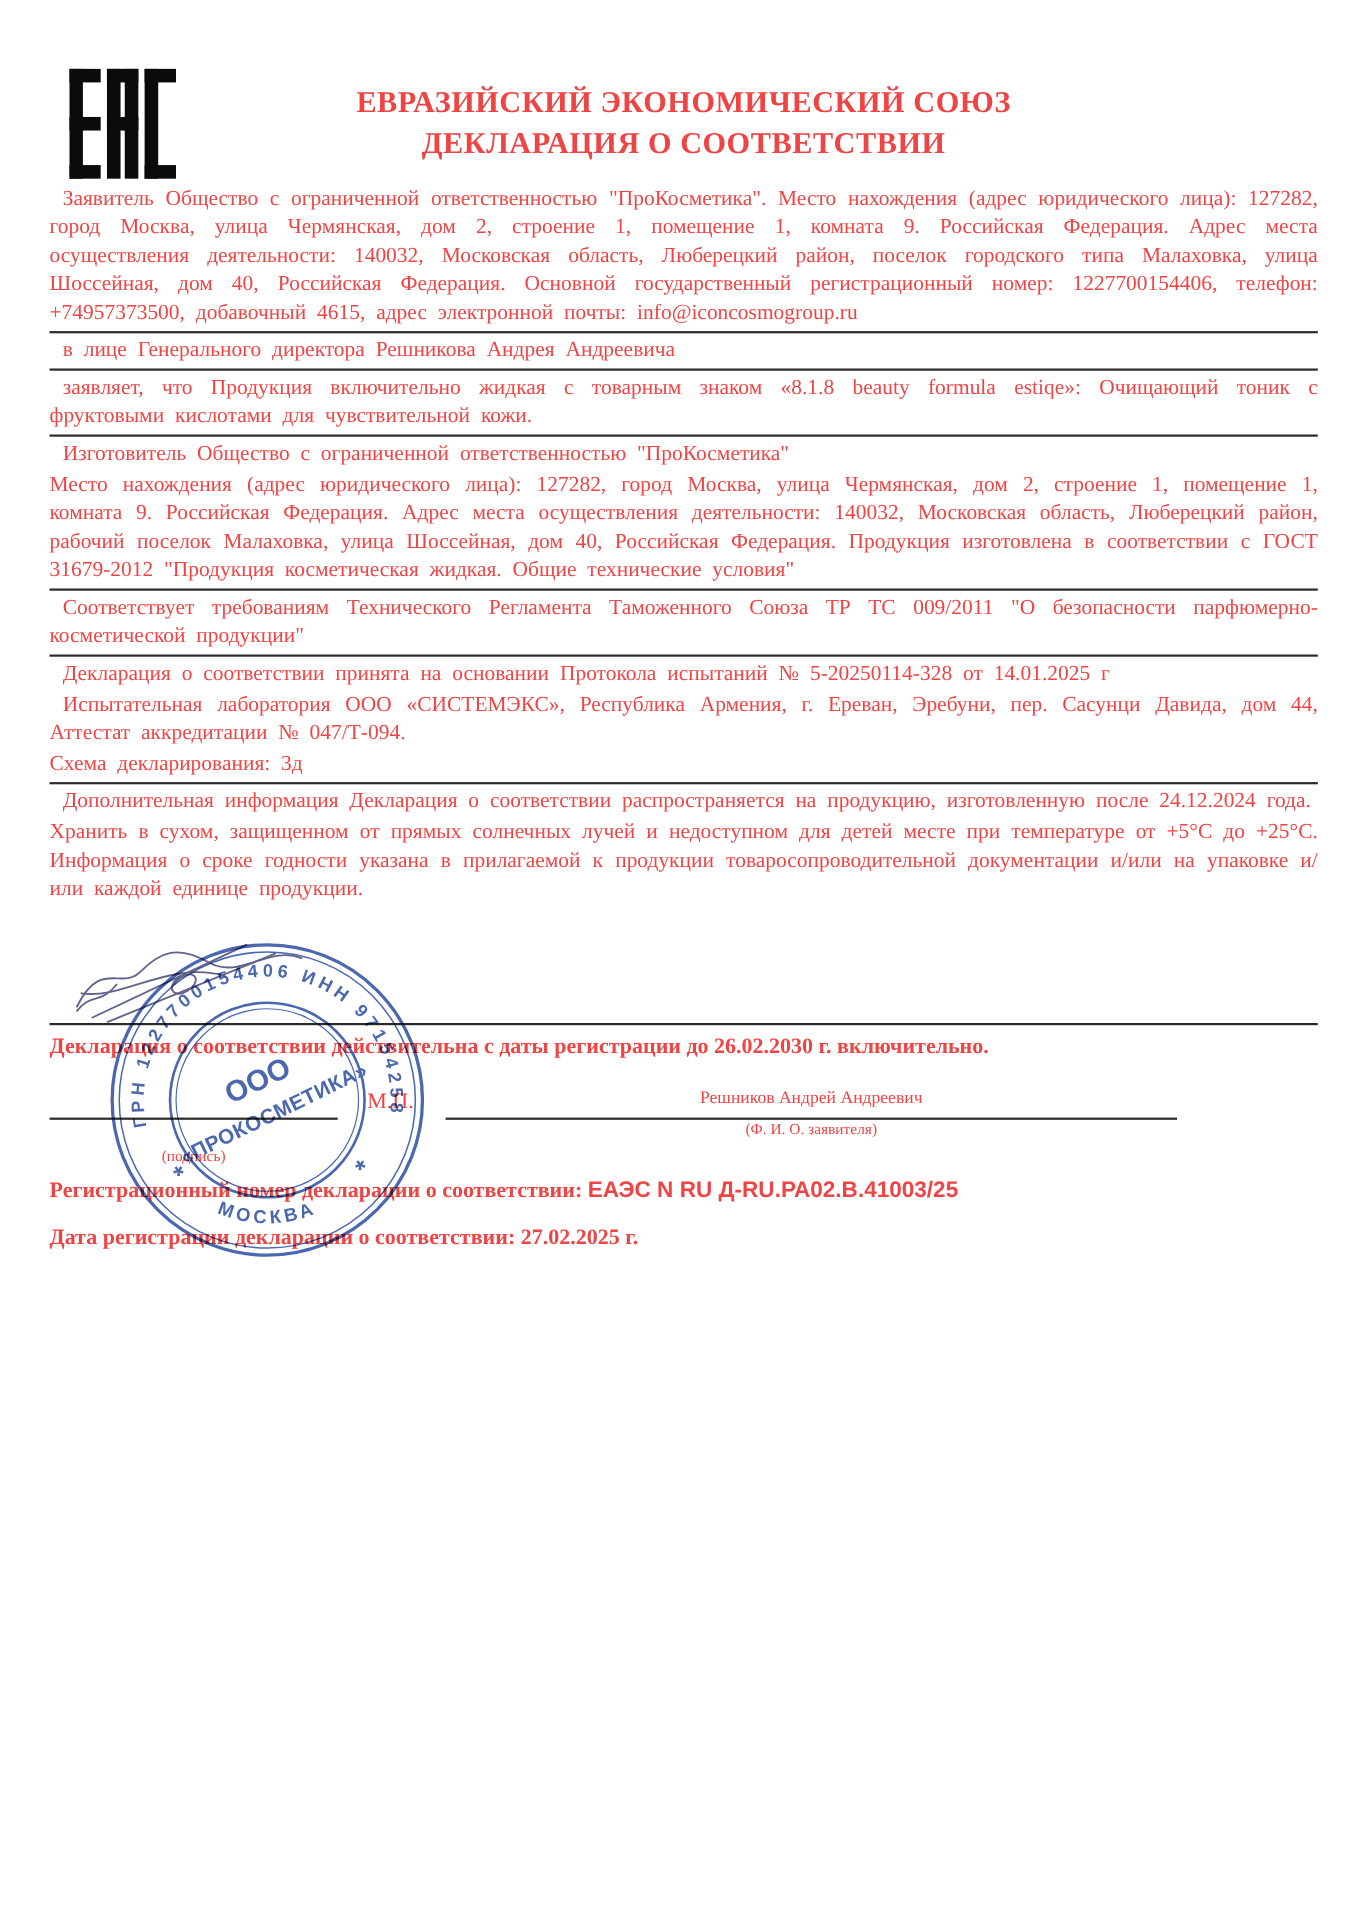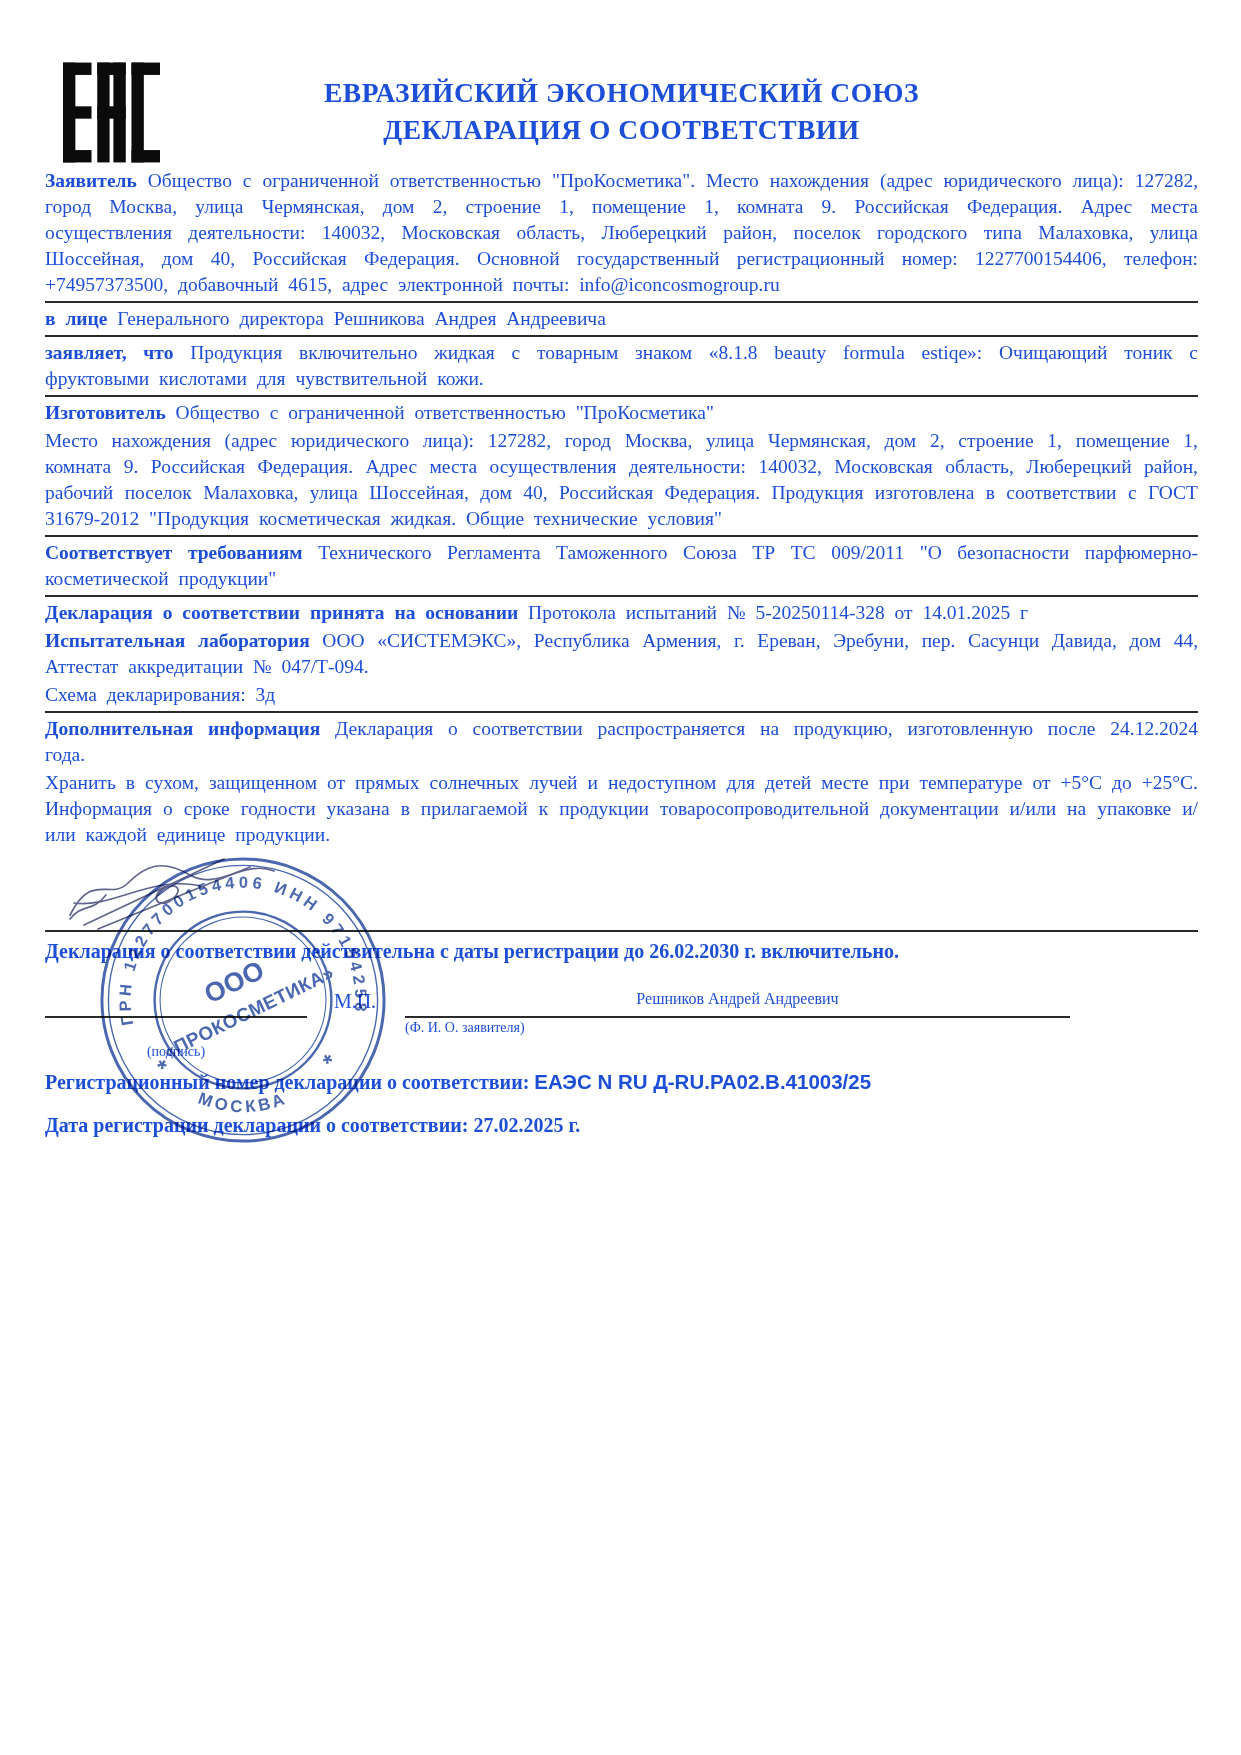--- a/index.html
+++ b/index.html
@@ -1,46 +1,46 @@
 <!DOCTYPE html>
 <html><head>
 <meta charset="utf-8">
 <style>
   html,body { margin:0; padding:0; background:#ffffff; }
   .page {
     position:relative; width:1241px; height:1755px; background:#ffffff;
-    font-family:"Liberation Serif", serif; color:#1d4ed8; overflow:hidden;
+    font-family:"Liberation Serif", serif; color:#ef4444; overflow:hidden;
   }
   
   .logo { position:absolute; left:63px; top:62px; }
   .title {
     position:absolute; left:45px; top:74px; width:1153px;
     text-align:center; font-weight:bold; font-size:27.5px; line-height:37px;
     letter-spacing:0.5px;
   }
   
   .doc {
     position:absolute; left:45px; top:167px; width:1153px;
     font-size:19.5px; line-height:26px; text-align:justify; word-spacing:5px;
   }
   .para { margin:0; padding:1px 0; }
-  .lbl { font-weight:bold; }
+  .lbl { font-weight:normal;margin-left:12px; }
   .rule { border:none; border-top:2px solid #2a2a2a; margin:2px 0; height:0; }
   
   .rule-strong { position:absolute; left:45px; width:1153px; top:930px; border-top:2px solid #2a2a2a; }
   .validity {
     position:absolute; left:45px; top:938px; width:1153px;
     font-weight:bold; font-size:20px; line-height:26px;
   }
   .mp { position:absolute; left:300px; top:990px; width:110px; text-align:center; font-size:20px; }
   .sig-line-left  { position:absolute; left:45px;  top:1016px; width:262px; border-top:2px solid #2a2a2a; }
   .sig-cap-left   { position:absolute; left:45px;  top:1020px; width:262px; text-align:center; font-size:14px;margin-top:24px; }
   .signer-name    { position:absolute; left:405px; top:990px;  width:665px; text-align:center; font-size:16px; }
   .sig-line-right { position:absolute; left:405px; top:1016px; width:665px; border-top:2px solid #2a2a2a; }
-  .sig-cap-right  { position:absolute; left:405px; top:1020px; width:665px; font-size:14px; }
+  .sig-cap-right  { position:absolute; left:405px; top:1020px; width:665px; text-align:center; font-size:14px; }
   .reg-number { position:absolute; left:45px; top:1070px; font-size:20px; font-weight:bold; }
   .reg-number .val { font-family:"Liberation Sans", sans-serif; font-size:20.5px; }
   .reg-date { position:absolute; left:45px; top:1114px; font-size:20px; font-weight:bold; }
   
   .stamp-svg {
     position:absolute; left:94px; top:851px; z-index:5;
     opacity:0.92; mix-blend-mode:multiply;
   }
   .sign-svg {
     position:absolute; left:62px; top:843px; z-index:6;

